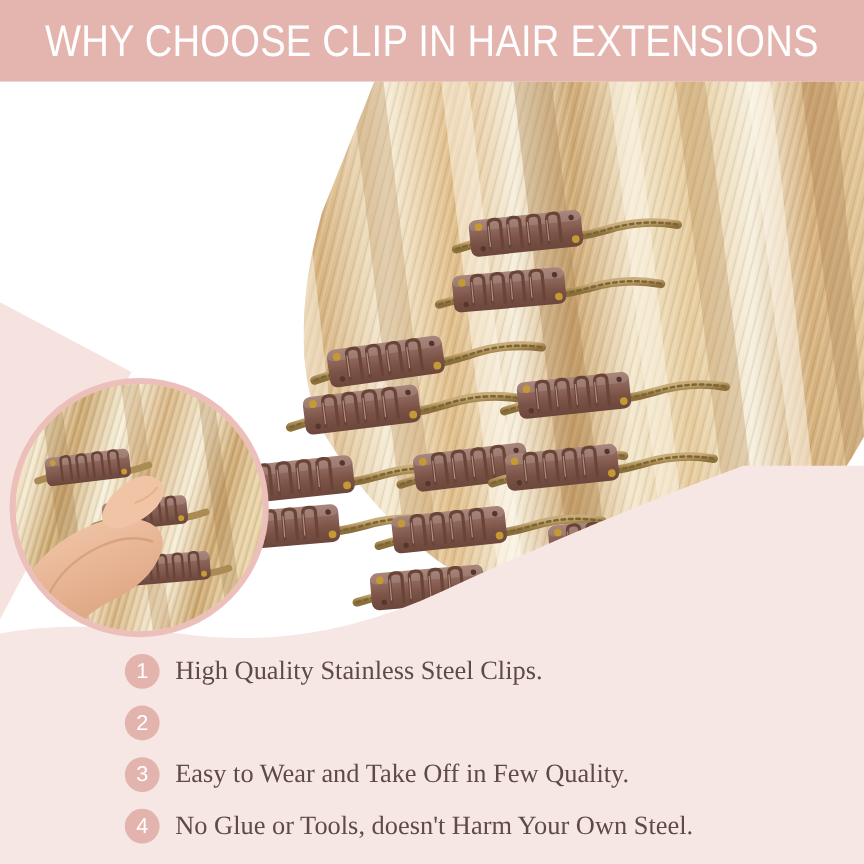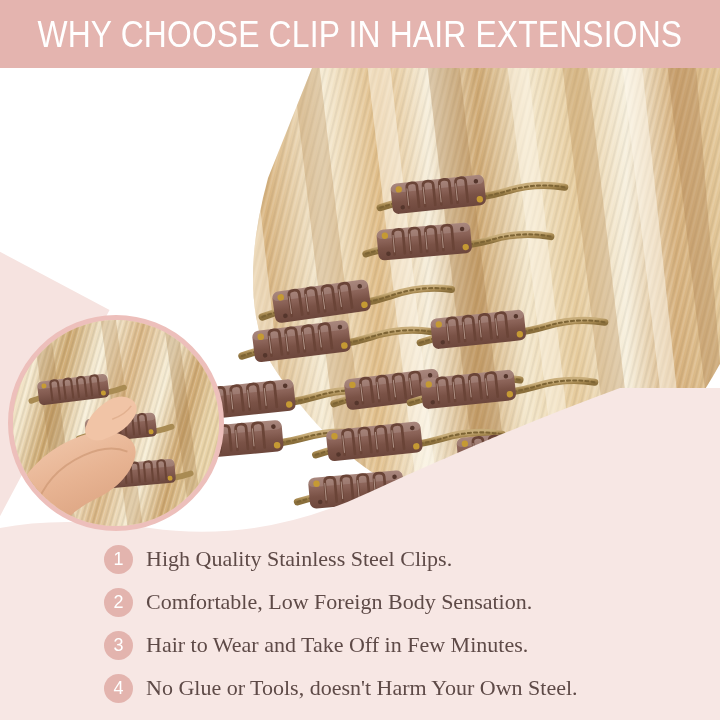--- a/index.html
+++ b/index.html
@@ -308,25 +308,24 @@
     <div class="header-title">WHY CHOOSE CLIP IN HAIR EXTENSIONS</div>
   </div>
 
   <ul class="feature-list">
     <li class="feature-item">
       <span class="num-badge">1</span>
       <span class="feature-text">High Quality Stainless Steel Clips.</span>
     </li>
     <li class="feature-item">
       <span class="num-badge">2</span>
-      <span class="feature-text">Comfortable, Low Foreign Body Sensation.</span>
     </li>
     <li class="feature-item">
       <span class="num-badge">3</span>
-      <span class="feature-text">Hair to Wear and Take Off in Few Minutes.</span>
+      <span class="feature-text">Easy to Wear and Take Off in Few Quality.</span>
     </li>
     <li class="feature-item">
       <span class="num-badge">4</span>
       <span class="feature-text">No Glue or Tools, doesn't Harm Your Own Steel.</span>
     </li>
   </ul>
 
 </div>
 
 </body></html>

